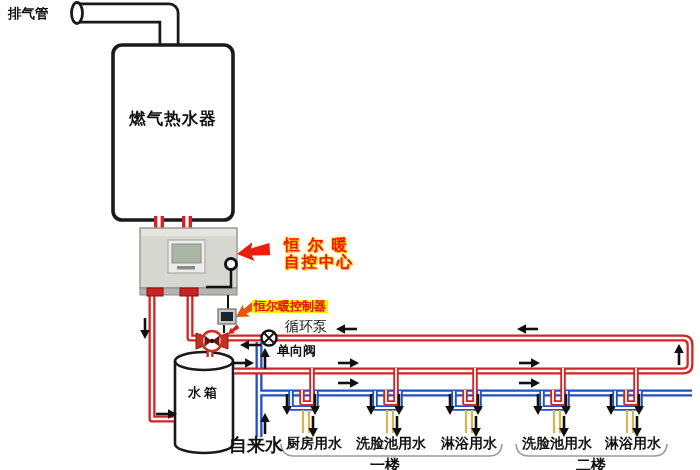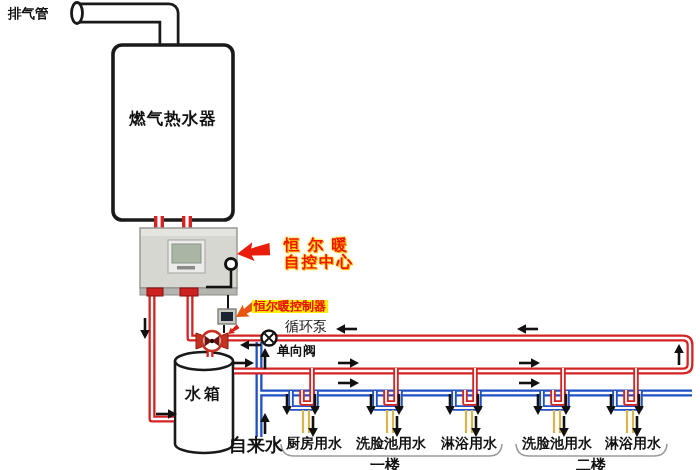--- a/index.html
+++ b/index.html
@@ -154,21 +154,21 @@
   </g>
 </svg>
 
 <div class="lbl b" style="left:8px;top:7px;font-size:13.5px;">排气管</div>
 <div class="lbl b" style="left:173px;top:110px;font-size:16.5px;letter-spacing:1px;transform:translateX(-50%);">燃气热水器</div>
 <div class="lbl glow" style="left:252px;top:237px;">恒 尔 暖</div>
 <div class="lbl glow" style="left:252px;top:255px;font-family:Liberation Mono, monospace;">自控中心</div>
 <div class="lbl hl" style="left:252px;top:300px;">恒尔暖控制器</div>
 <div class="lbl" style="left:238px;top:319px;font-size:14px;margin-left:47px;">循环泵</div>
 <div class="lbl b" style="left:277px;top:344px;font-size:13px;">单向阀</div>
-<div class="lbl b ctr" style="left:204px;top:386px;font-size:16px;letter-spacing:3px;">水箱</div>
+<div class="lbl b ctr" style="left:204px;top:386px;font-size:13px;letter-spacing:3px;">水箱</div>
 <div class="lbl b ctr" style="left:256px;top:436px;font-size:18px;">自来水</div>
 <div class="lbl b ctr" style="left:314px;top:436px;font-size:14px;">厨房用水</div>
 <div class="lbl b ctr" style="left:391px;top:436px;font-size:14px;">洗脸池用水</div>
 <div class="lbl b ctr" style="left:469px;top:436px;font-size:14px;">淋浴用水</div>
 <div class="lbl b ctr" style="left:557px;top:436px;font-size:14px;">洗脸池用水</div>
 <div class="lbl b ctr" style="left:633px;top:436px;font-size:14px;">淋浴用水</div>
 <div class="lbl b ctr" style="left:385px;top:457px;font-size:15px;">一楼</div>
 <div class="lbl b ctr" style="left:591px;top:457px;font-size:15px;">二楼</div>
 </div>
 

